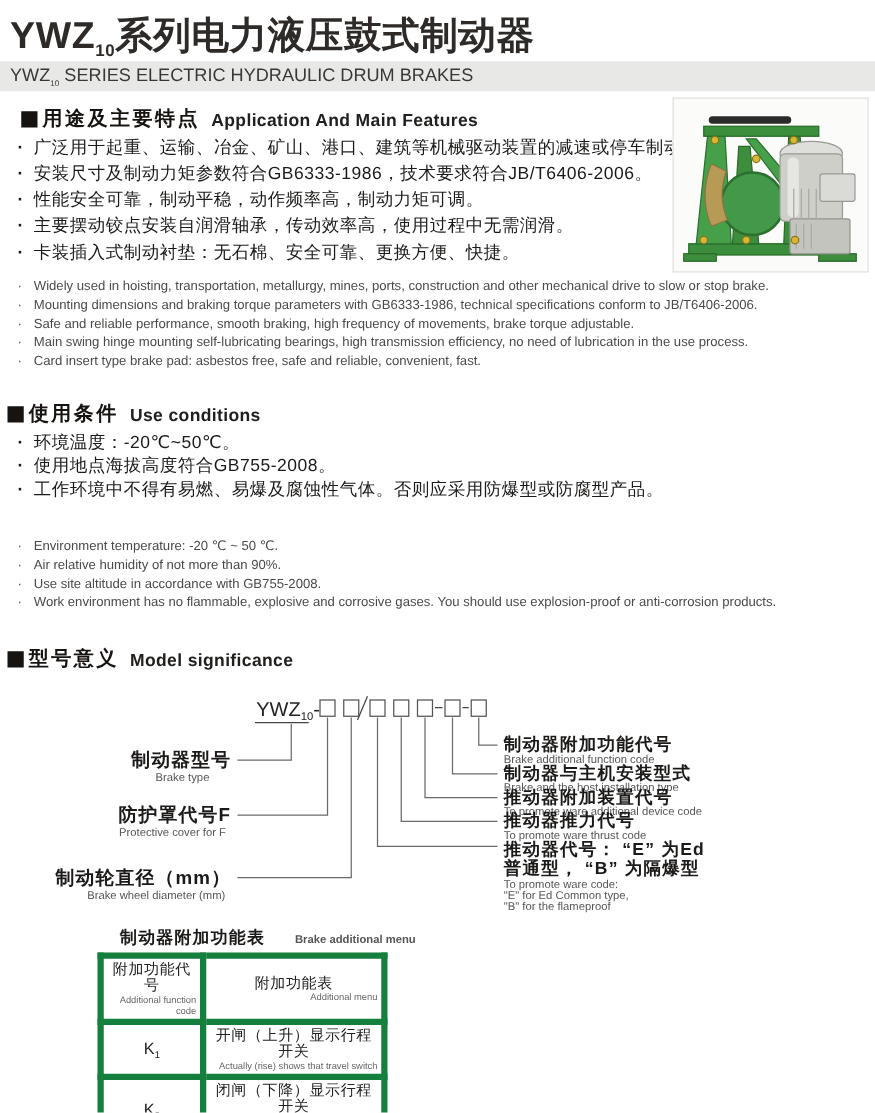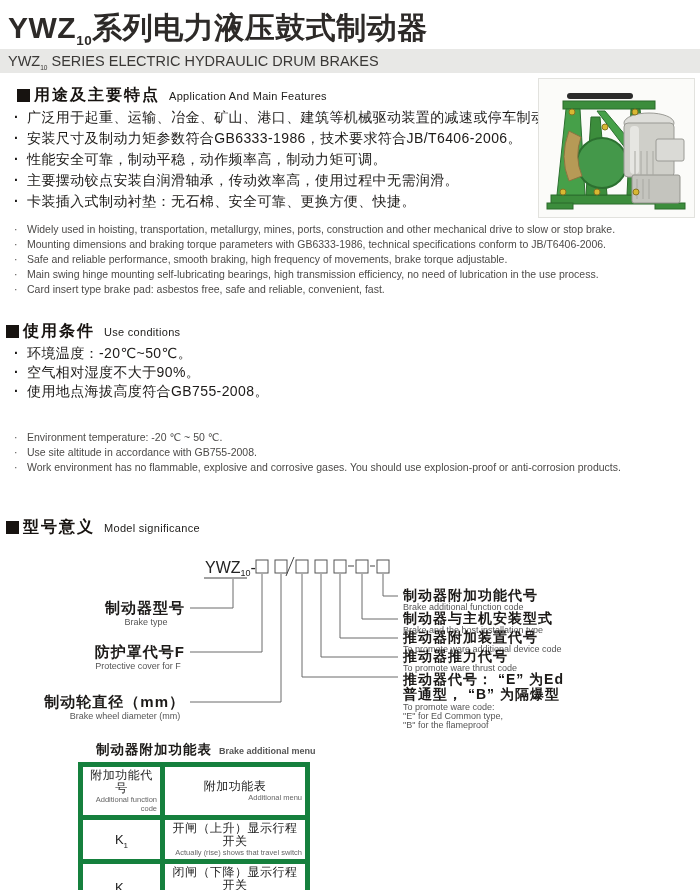--- a/index.html
+++ b/index.html
@@ -6,37 +6,37 @@
   body { font-family:"Liberation Sans","DejaVu Sans",sans-serif; background:#fff; }
   .page { position:relative; width:700px; height:890px; background:#fff; overflow:hidden; }
 
   .main-title { position:absolute; top:8px; left:8px; font-size:30px; font-weight:600; color:#2d2a28; letter-spacing:0.5px; }
   .main-title sub, .graybar sub { font-size:0.45em; }
   .graybar { position:absolute; top:49px; left:0; width:700px; height:24px; background:#e8e8e6; color:#3a3836; font-size:14.5px; line-height:24px; padding-left:8px; font-weight:500; }
 
   .sec-header { position:absolute; left:6px; display:flex; align-items:center; }
   .sq { width:13px; height:13px; background:#171310; display:inline-block; margin-right:4px; }
   .h-cn { font-size:16px; font-weight:bold; color:#171310; letter-spacing:2px; }
-  .h-en { font-size:11px; font-weight:normal; color:#22201e; margin-left:9px; letter-spacing:0.3px; }
+  .h-en { font-size:14px; font-weight:bold; color:#22201e; margin-left:9px; letter-spacing:0.3px; }
 
   ul.blist { position:absolute; left:14px; list-style:none; }
   ul.blist li { position:relative; padding-left:13px; }
   ul.cn li { font-size:14px; line-height:21px; color:#1c1a18; letter-spacing:0.4px; }
   ul.en li { font-size:10.5px; line-height:15px; color:#4c4a48; }
   ul.blist li::before { content:"·"; position:absolute; left:0; font-weight:bold; }
   ul.en li::before { font-weight:normal; }
 
   .photo { position:absolute; top:78px; left:538px; width:157px; height:140px; background:#fbfbf9; border:1px solid #e2e2de; }
 
   .diagram { position:absolute; top:0; left:0; }
   svg text { font-family:"Liberation Sans","DejaVu Sans",sans-serif; }
 
   .tbl-title { position:absolute; top:741px; left:96px; display:flex; align-items:baseline; }
   .tbl-title .t-cn { font-size:13.5px; font-weight:bold; color:#1c1a18; letter-spacing:1px; }
-  .tbl-title .t-en { font-size:9px; color:#555; margin-left:7px; font-weight:bold; }
+  .tbl-title .t-en { font-size:9px; color:#555; margin-left:24px; font-weight:bold; }
 
   table.func { position:absolute; top:762px; left:78px; border-collapse:collapse; }
   table.func td { border:5px solid #15803d; text-align:center; vertical-align:middle; padding:2px 3px; }
   .col-code { width:82px; }
   .col-desc { width:145px; }
   .cell-cn { font-size:12px; color:#222; display:block; line-height:13px; letter-spacing:0.5px; }
   .cell-en { font-size:7.5px; color:#666; display:block; line-height:9px;text-align:right; }
   .code-txt { font-size:13px; color:#222; }
   .code-txt sub { font-size:8px; }
 </style>
@@ -110,26 +110,27 @@
   </div>
 
   <div class="sec-header" style="top:321px;">
     <span class="sq"></span>
     <span class="h-cn">使用条件</span>
     <span class="h-en">Use  conditions</span>
   </div>
 
   <ul class="blist cn" style="top:344px; line-height:19px;">
     <li style="line-height:19px">环境温度：-20℃~50℃。</li>
-    <li style="line-height:19px">空气相对湿度不大于90%。</li>
     <li style="line-height:19px">使用地点海拔高度符合GB755-2008。</li>
+    <li style="line-height:19px">工作环境中不得有易燃、易爆及腐蚀性气体。否则应采用防爆型或防腐型产品。</li>
   </ul>
 
   <ul class="blist en" style="top:430px; width:670px;">
     <li>Environment temperature: -20 ℃ ~ 50 ℃.</li>
+    <li>Air relative humidity of not more than 90%.</li>
     <li>Use site altitude in accordance with GB755-2008.</li>
     <li>Work environment has no flammable, explosive and corrosive gases. You should use explosion-proof or anti-corrosion products.</li>
   </ul>
 
   <div class="sec-header" style="top:517px;">
     <span class="sq"></span>
     <span class="h-cn">型号意义</span>
     <span class="h-en">Model  significance</span>
   </div>
 

